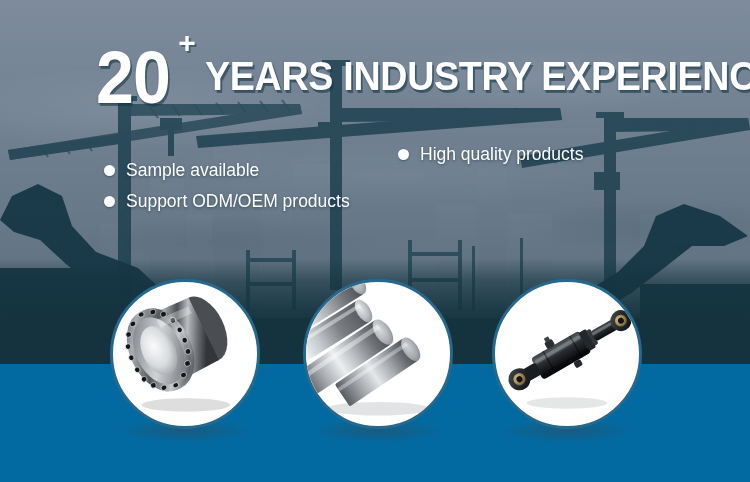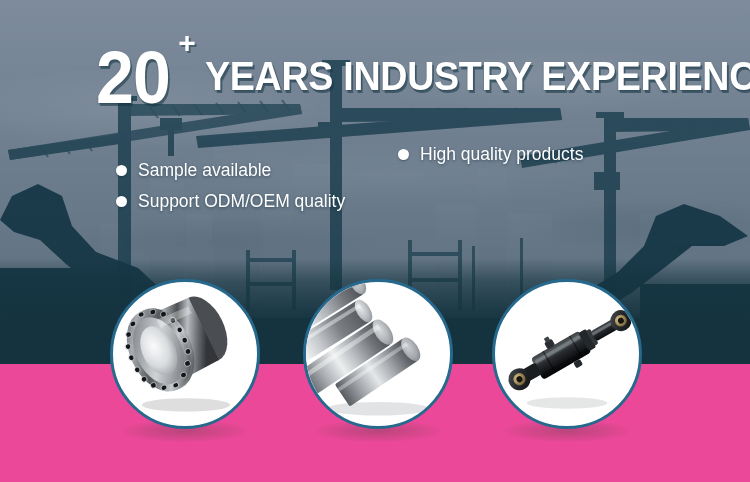--- a/index.html
+++ b/index.html
@@ -7,21 +7,21 @@
   body {
     font-family: "Liberation Sans", sans-serif;
     background:#ffffff;
     overflow:hidden;
   }
 
   #banner {
     position:relative;
     width:750px; height:482px;
     overflow:hidden;
-    background:#ec4899;
+    background:#0369a1;
   }
 
   
   .sky {
     position:absolute; left:0; top:0; width:750px; height:364px;
     background:
       linear-gradient(180deg,
         #7e8b9d 0%,
         #808d9f 18%,
         #8591a2 34%,
@@ -93,21 +93,21 @@
     transform:scaleX(.94); transform-origin:left bottom;
     white-space:nowrap;
     font-family:"Liberation Sans Narrow","Liberation Sans",sans-serif;
   }
 
   
   .bullets-col {
     position:absolute;
     display:flex; flex-direction:column; gap:10px;
   }
-  .bullets-left  { left:116px; top:160px; }
+  .bullets-left  { left:104px; top:160px; }
   .bullets-right { left:398px; top:144px; }
   .bullet {
     display:flex; align-items:center;
     color:#ffffff;
     font-size:17.5px;
     text-shadow:0 1px 3px rgba(14,40,54,.55);
     white-space:nowrap;
   }
   .dot {
     width:11px; height:11px; border-radius:50%;
@@ -268,21 +268,21 @@
     <span class="head-rest">YEARS INDUSTRY EXPERIENCE</span>
   </div>
 
   <div class="bullets-col bullets-left">
     <div class="bullet">
       <span class="dot"></span>
       <span>Sample available</span>
     </div>
     <div class="bullet">
       <span class="dot"></span>
-      <span>Support ODM/OEM quality</span>
+      <span>Support ODM/OEM products</span>
     </div>
   </div>
 
   <div class="bullets-col bullets-right">
     <div class="bullet">
       <span class="dot"></span>
       <span>High quality products</span>
     </div>
   </div>
 

